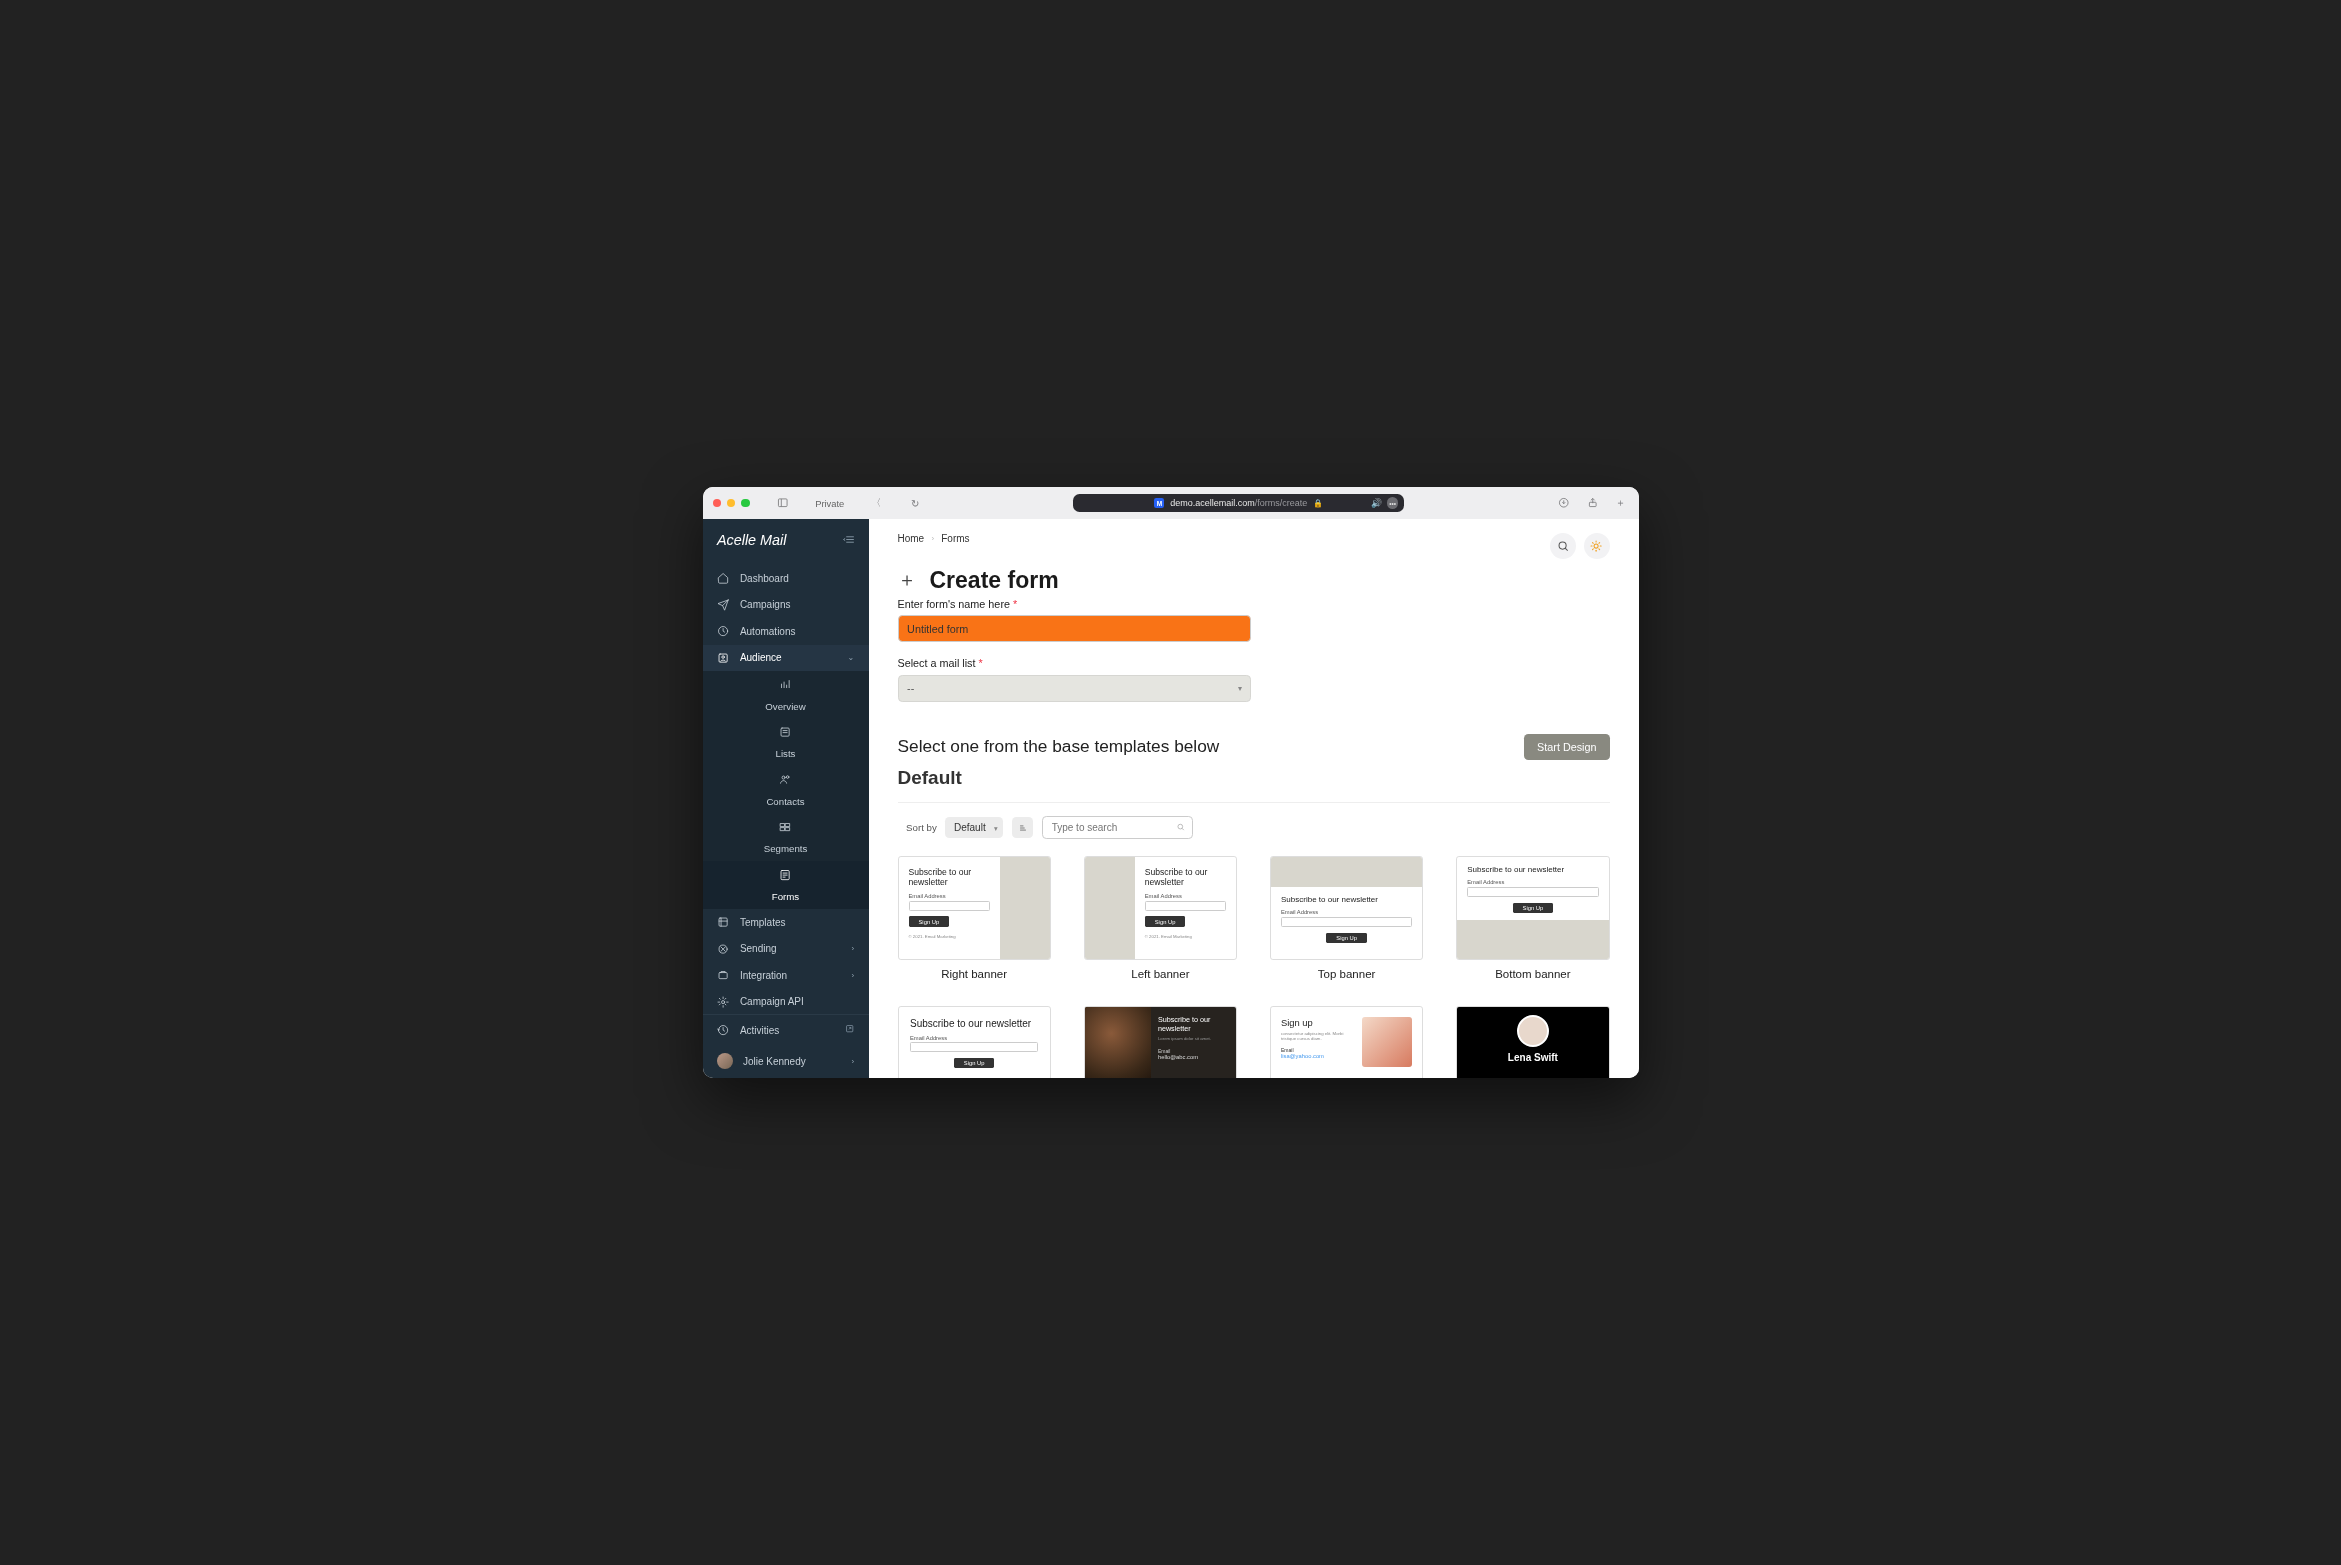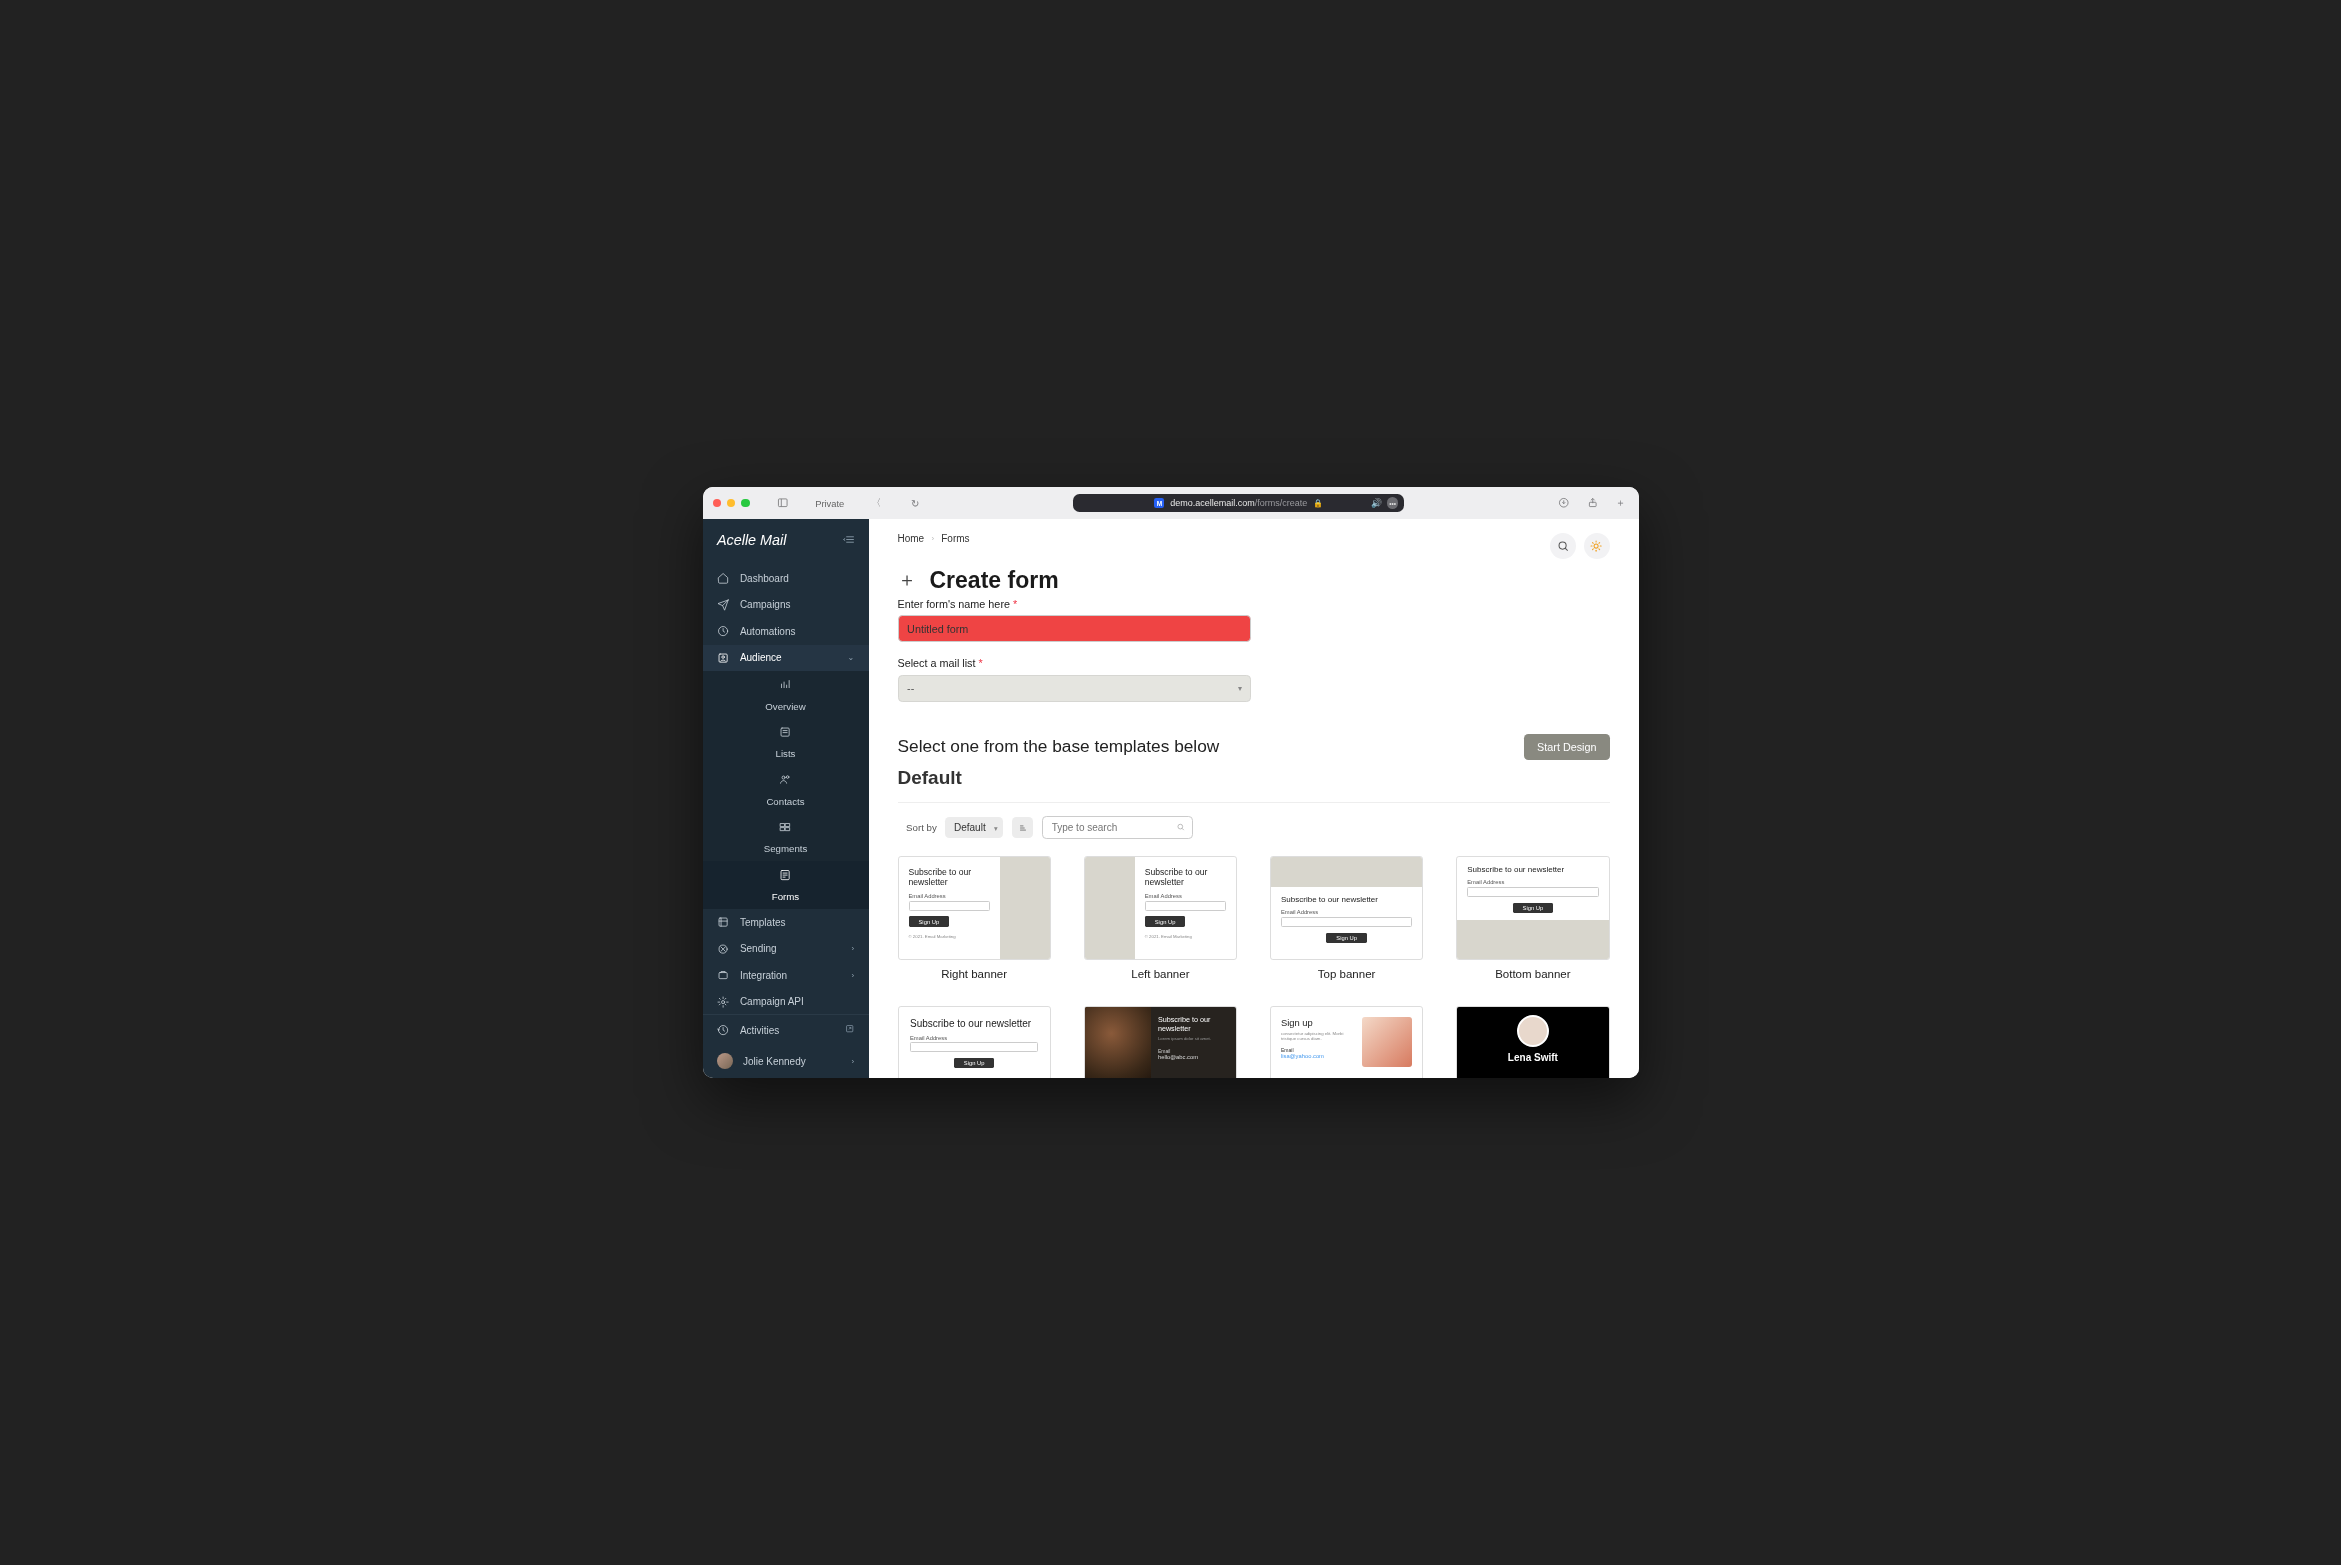--- a/index.html
+++ b/index.html
@@ -50,21 +50,21 @@
 .top-icons { display:flex; gap:7.2px;}
 .circ-btn { width:26px; height:26px; border-radius:50%; background:#f2f2f4; display:flex; align-items:center; justify-content:center; color:#555; font-size:11.5px;}
 .circ-btn.sun { color:#f0a020;}
 
 h1.page-title { font-size:23px; font-weight:600; color:#1a1a1a; display:flex; align-items:center; gap:13px; margin-top:7.2px;}
 h1.page-title .plus { font-size:19px; font-weight:400; color:#444;}
 
 .form-sec { margin-top:4px; max-width:353px;}
 .lbl { font-size:10.8px; color:#222; margin-bottom:5.8px; display:block;}
 .req { color:#e34; }
-.tinput { width:100%; padding:6.5px 8.6px; border:0.7px solid #ccc; border-radius:4.3px; font-size:10.8px; color:#333; background:#ef4444;}
+.tinput { width:100%; padding:6.5px 8.6px; border:0.7px solid #ccc; border-radius:4.3px; font-size:10.8px; color:#333; background:#f97316;}
 .sel { width:100%; padding:6.5px 8.6px; border:0.7px solid #d6d6d2; border-radius:4.3px; font-size:10.8px; color:#555; background:#e5e5e0; appearance:none; position:relative;}
 .sel-wrap{position:relative;}
 .sel-wrap::after{content:"▾"; position:absolute; right:8.6px; top:50%; transform:translateY(-50%); color:#888; font-size:8px; pointer-events:none;}
 
 .tpl-head { display:flex; justify-content:space-between; align-items:center; margin-top:32px;}
 .tpl-head h2 { font-size:17.3px; font-weight:500; color:#222;}
 .start-btn { background:#898980; color:#fff; border:none; padding:7.2px 13px; border-radius:4.3px; font-size:10.8px; cursor:pointer;}
 h3.cat { font-size:19px; font-weight:700; color:#333; margin-top:7.2px;}
 
 hr.thin { border:none; border-top:0.7px solid #eee; margin:13px 0;}

